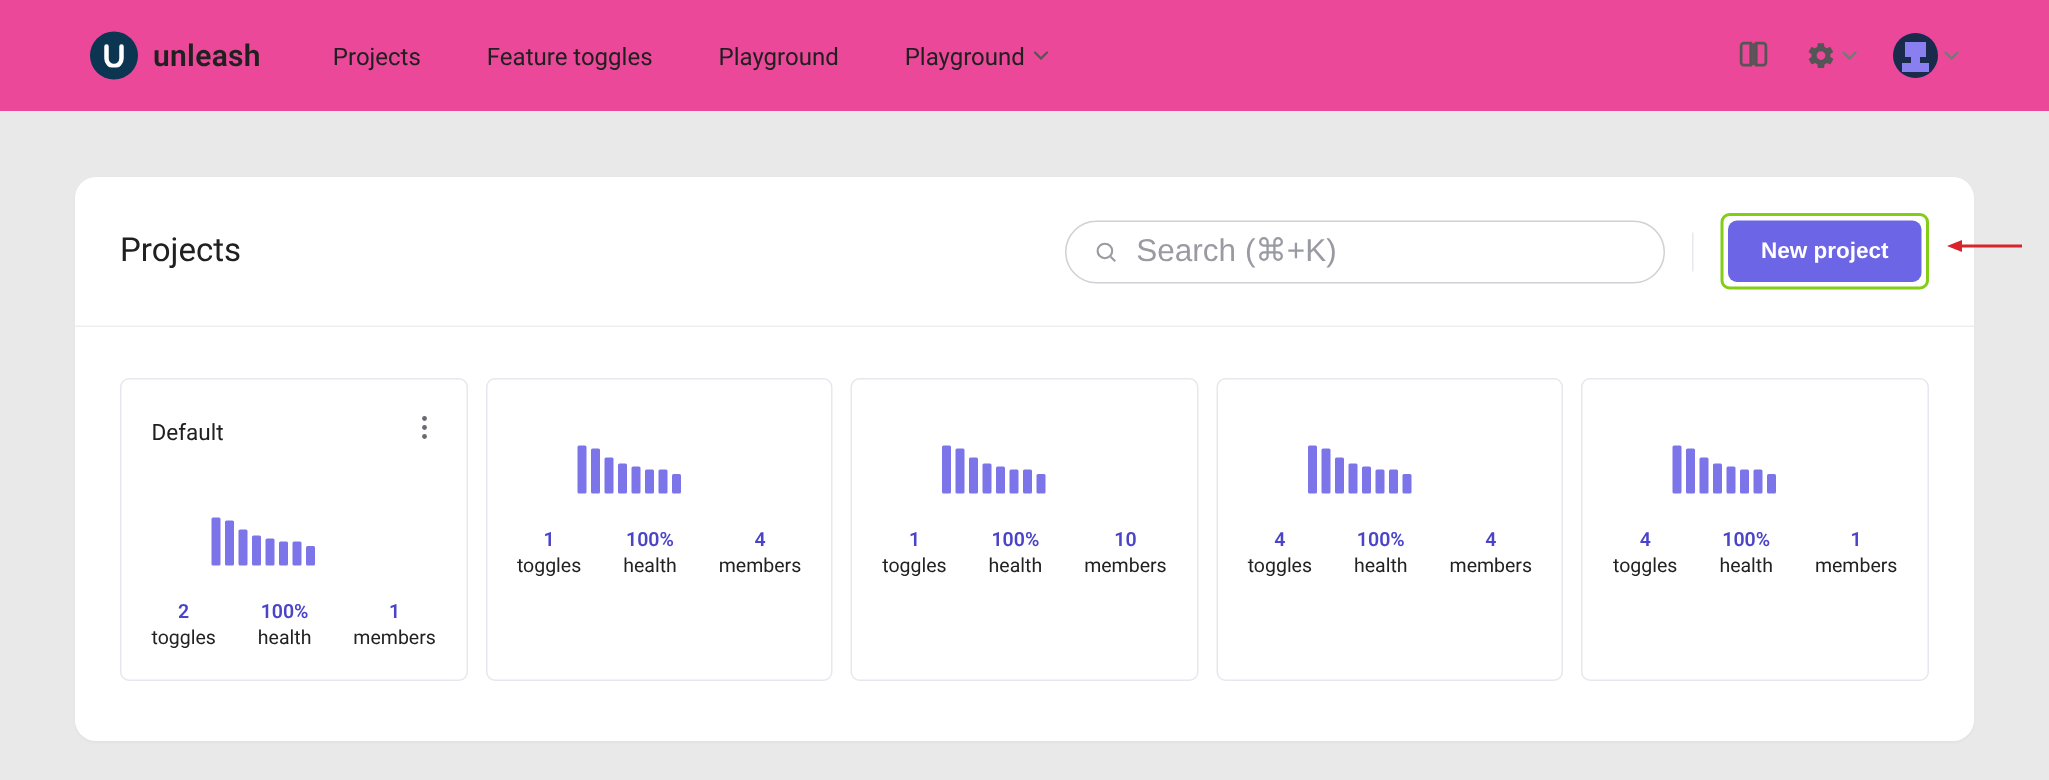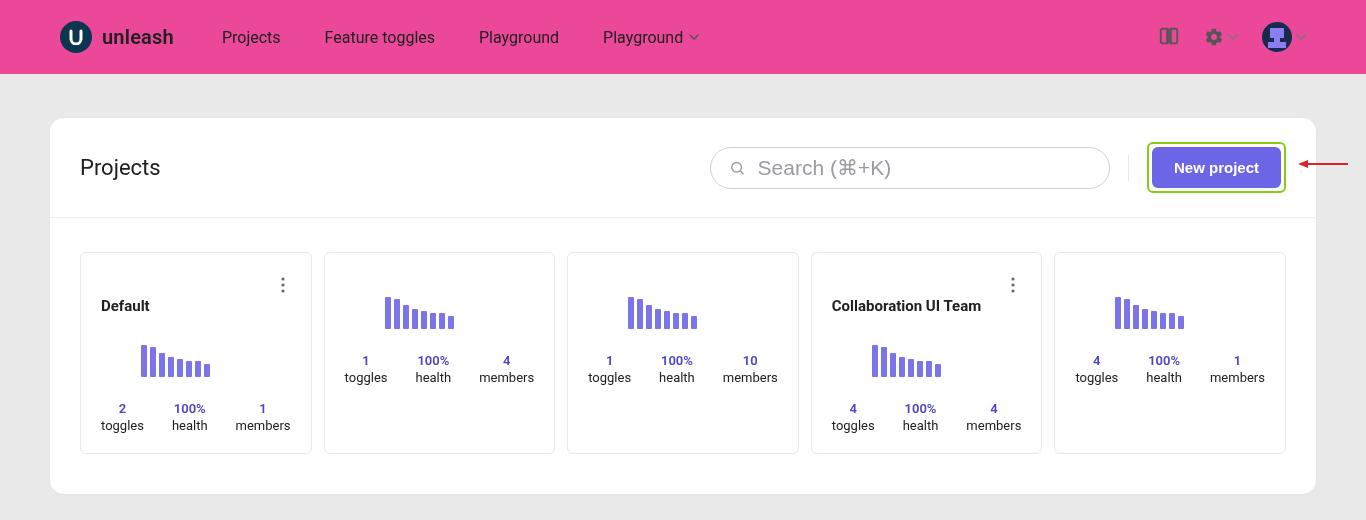--- a/index.html
+++ b/index.html
@@ -170,24 +170,23 @@
       cursor: pointer;
     }
     .card-top {
       display: flex;
       justify-content: space-between;
       align-items: flex-start;
       min-height: 48px;
     }
     .card-title {
       font-size: 15px;
-      font-weight: 700;
+      font-weight: 400;
       line-height: 1.5;
       max-width: 155px;
-      margin-top: 18px;
     }
     .kebab {
       color: #69696f;
       width: 16px;
       display: flex;
       align-items: center;
       justify-content: center;
       cursor: pointer;
     }
     .spark {
@@ -348,30 +347,20 @@
           <div class="bar" style="height: 16px;"></div>
           <div class="bar" style="height: 13px;"></div>
         </div>
         <div class="stats">
           <div class="stat"><span class="val">1</span><span>toggles</span></div>
           <div class="stat"><span class="val">100%</span><span>health</span></div>
           <div class="stat"><span class="val">10</span><span>members</span></div>
         </div>
       </div>
       <div class="card">
-        <div class="card-top">
-          <div class="card-title">Collaboration UI Team</div>
-          <div class="kebab">
-            <svg width="4" height="16" viewBox="0 0 4 16">
-              <circle cx="2" cy="2" r="1.6" fill="#69696f"></circle>
-              <circle cx="2" cy="8" r="1.6" fill="#69696f"></circle>
-              <circle cx="2" cy="14" r="1.6" fill="#69696f"></circle>
-            </svg>
-          </div>
-        </div>
         <div class="spark">
           <div class="bar" style="height: 32px;"></div>
           <div class="bar" style="height: 30px;"></div>
           <div class="bar" style="height: 24px;"></div>
           <div class="bar" style="height: 20px;"></div>
           <div class="bar" style="height: 18px;"></div>
           <div class="bar" style="height: 16px;"></div>
           <div class="bar" style="height: 16px;"></div>
           <div class="bar" style="height: 13px;"></div>
         </div>

